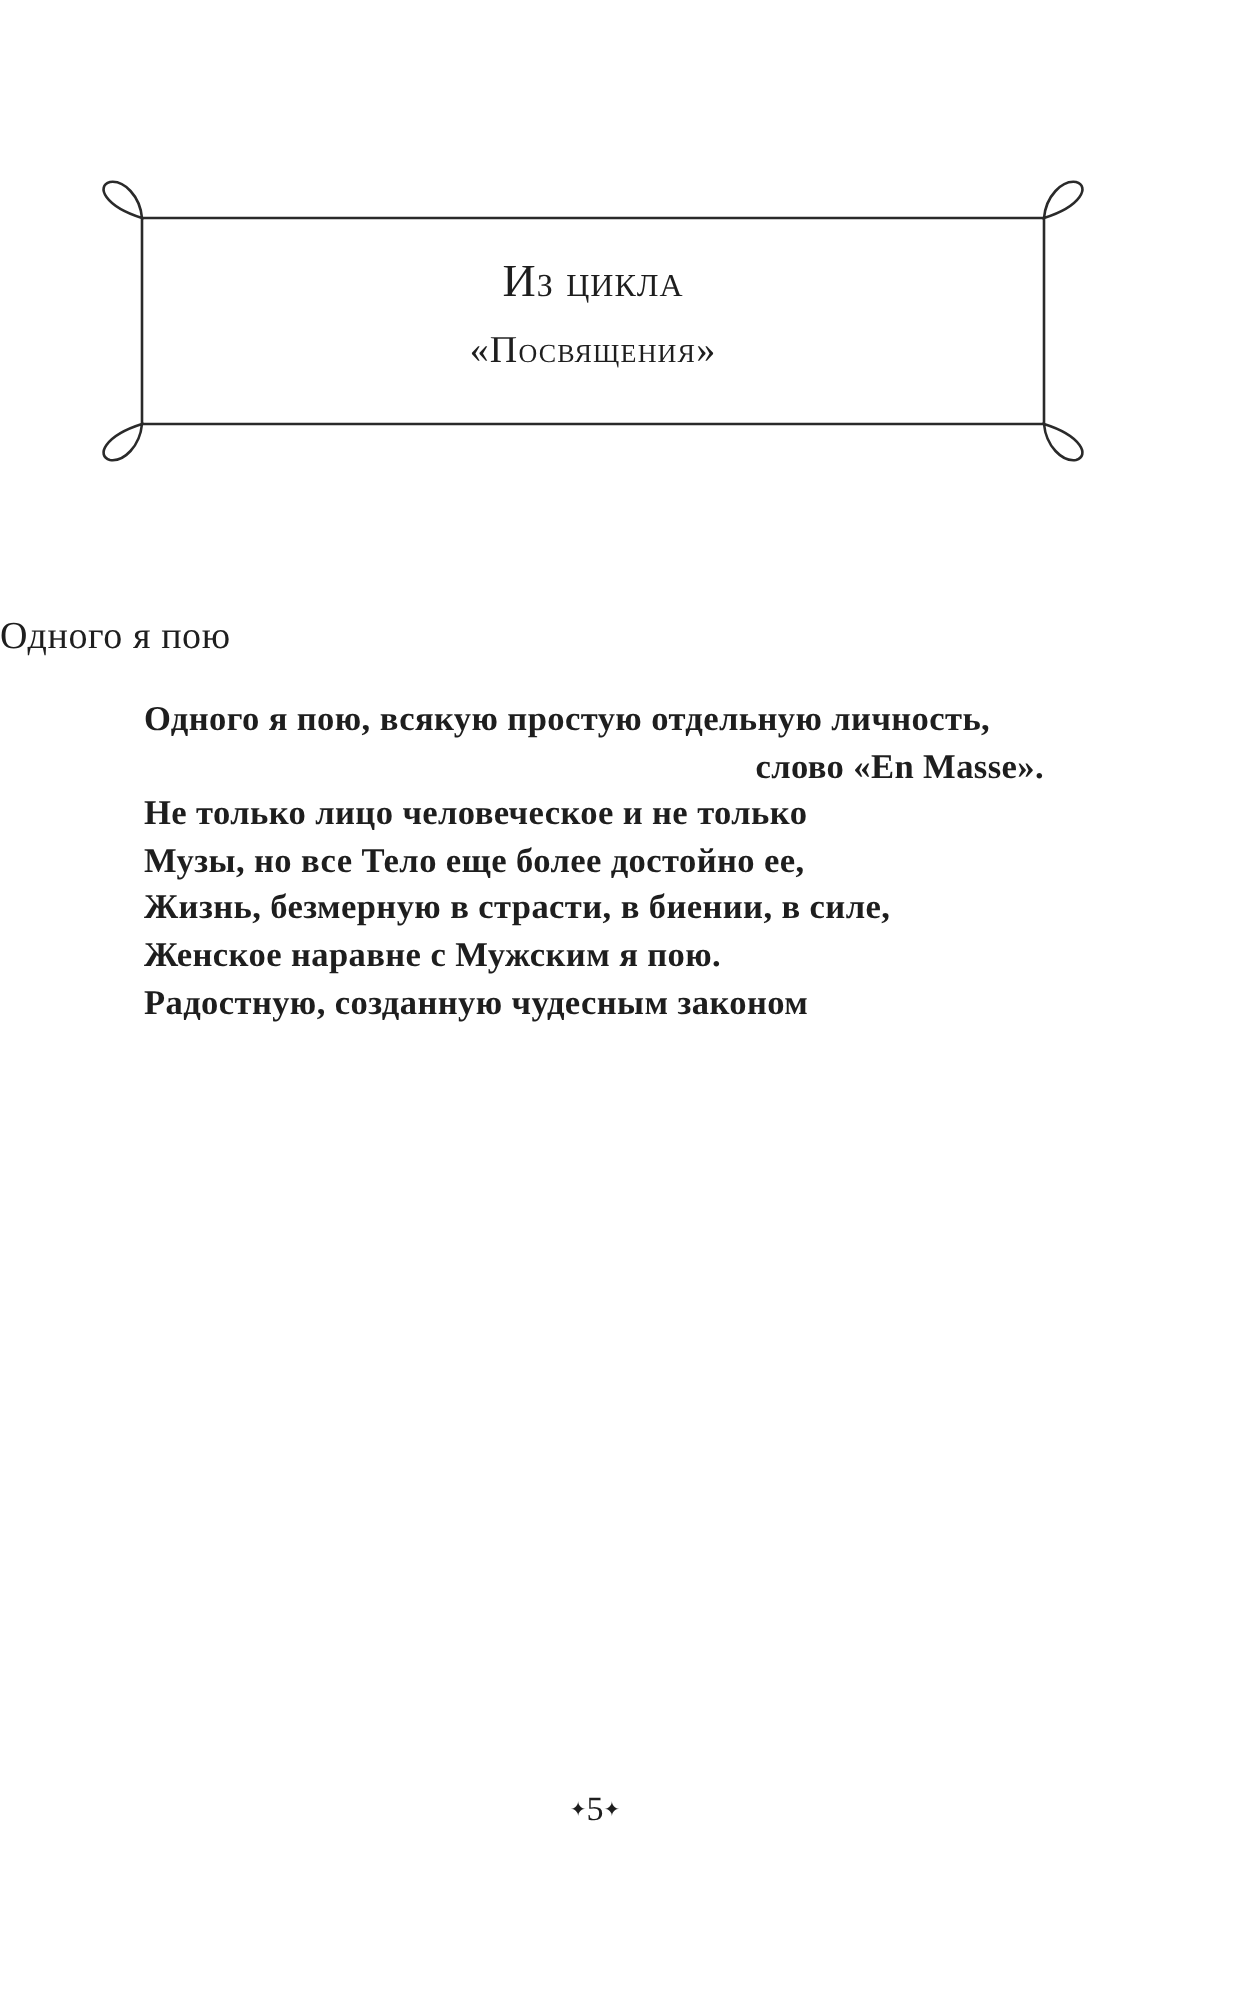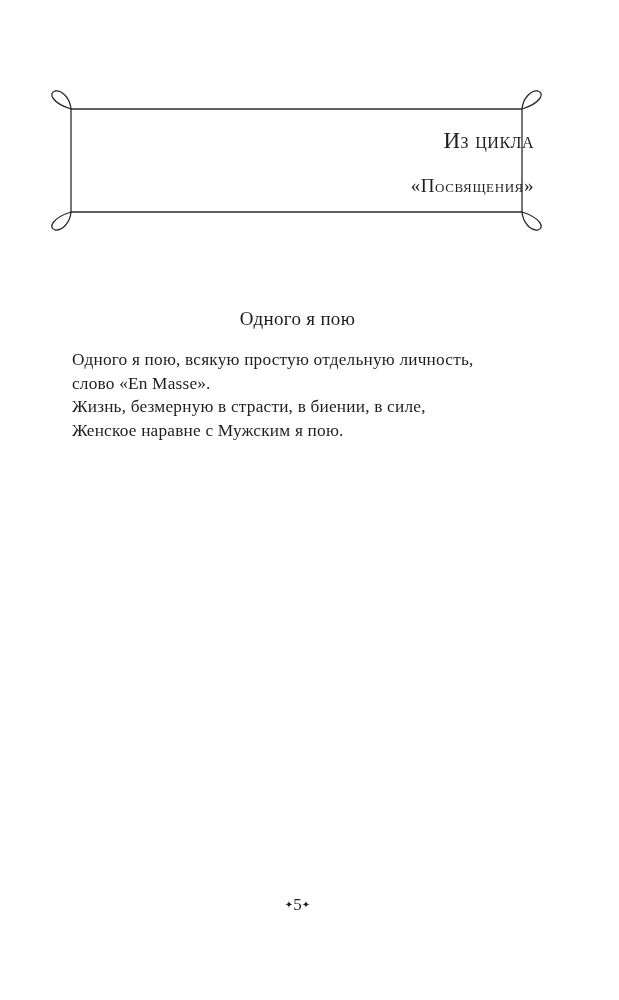--- a/index.html
+++ b/index.html
@@ -1,26 +1,26 @@
 <!DOCTYPE html>
 <html><head>
   <meta charset="utf-8">
   <style>
     html, body { margin: 0; padding: 0; background: #ffffff; }
     body { width: 619px; height: 1000px; position: relative; overflow: hidden;
            font-family: "Liberation Serif", "DejaVu Serif", serif; color: #1e1e1e; }
     .frame-svg { position: absolute; left: 0; top: 0; }
-    .heading { position: absolute; left: 71px; width: 451px; text-align: right; margin-left: 12px; }
+    .heading { position: absolute; left: 71px; width: 451px; text-align: center; }
     .heading-1 { top: 128px; font-size: 23px; letter-spacing: 0.5px; font-variant: small-caps; }
-    .heading-2 { top: 175px; font-size: 19px; letter-spacing: 0.6px; font-variant: small-caps; }
-    .poem-title { position: absolute; top: 308px; left: 0; width: 595px; text-align: center;
+    .heading-2 { top: 165px; font-size: 19px; letter-spacing: 0.6px; font-variant: small-caps; }
+    .poem-title { position: absolute; top: 308px; left: 0; width: 595px; text-align: left;
                   font-size: 19px; letter-spacing: 0.3px; }
-    .poem { position: absolute; left: 72px; top: 348px; width: 450px; }
+    .poem { position: absolute; left: 72px; top: 348px; width: 450px; font-weight: bold; }
     .line { font-size: 17.3px; height: 23.6px; line-height: 23.6px; white-space: nowrap; letter-spacing: 0.2px; }
-    .line.right { text-align: left; }
+    .line.right { text-align: right; }
     .folio { position: absolute; top: 895px; left: 0; width: 595px; text-align: center; font-size: 17px; }
     .folio .orn { font-size: 10px; vertical-align: 2px; }
   </style>
 </head>
 <body>
 
 <svg class="frame-svg" width="619" height="260" viewBox="0 0 619 260">
   <g fill="none" stroke="#2a2a2a" stroke-width="1.3">
 
     <line x1="71" y1="109" x2="522" y2="109"></line>
@@ -39,19 +39,22 @@
 </svg>
 
 <div class="heading heading-1">Из цикла</div>
 <div class="heading heading-2">«Посвящения»</div>
 
 <div class="poem-title">Одного я пою</div>
 
 <div class="poem">
   <div class="line">Одного я пою, всякую простую отдельную личность,</div>
   <div class="line right">слово «En Masse».</div>
+  <div class="line">Не только лицо человеческое и не только</div>
+  <div class="line">Музы, но все Тело еще более достойно ее,</div>
   <div class="line">Жизнь, безмерную в страсти, в биении, в силе,</div>
   <div class="line">Женское наравне с Мужским я пою.</div>
+  <div class="line">Радостную, созданную чудесным законом</div>
 </div>
 
 <div class="folio">
   <span class="orn">✦</span><span>5</span><span class="orn">✦</span>
 </div>
 
 </body></html>

